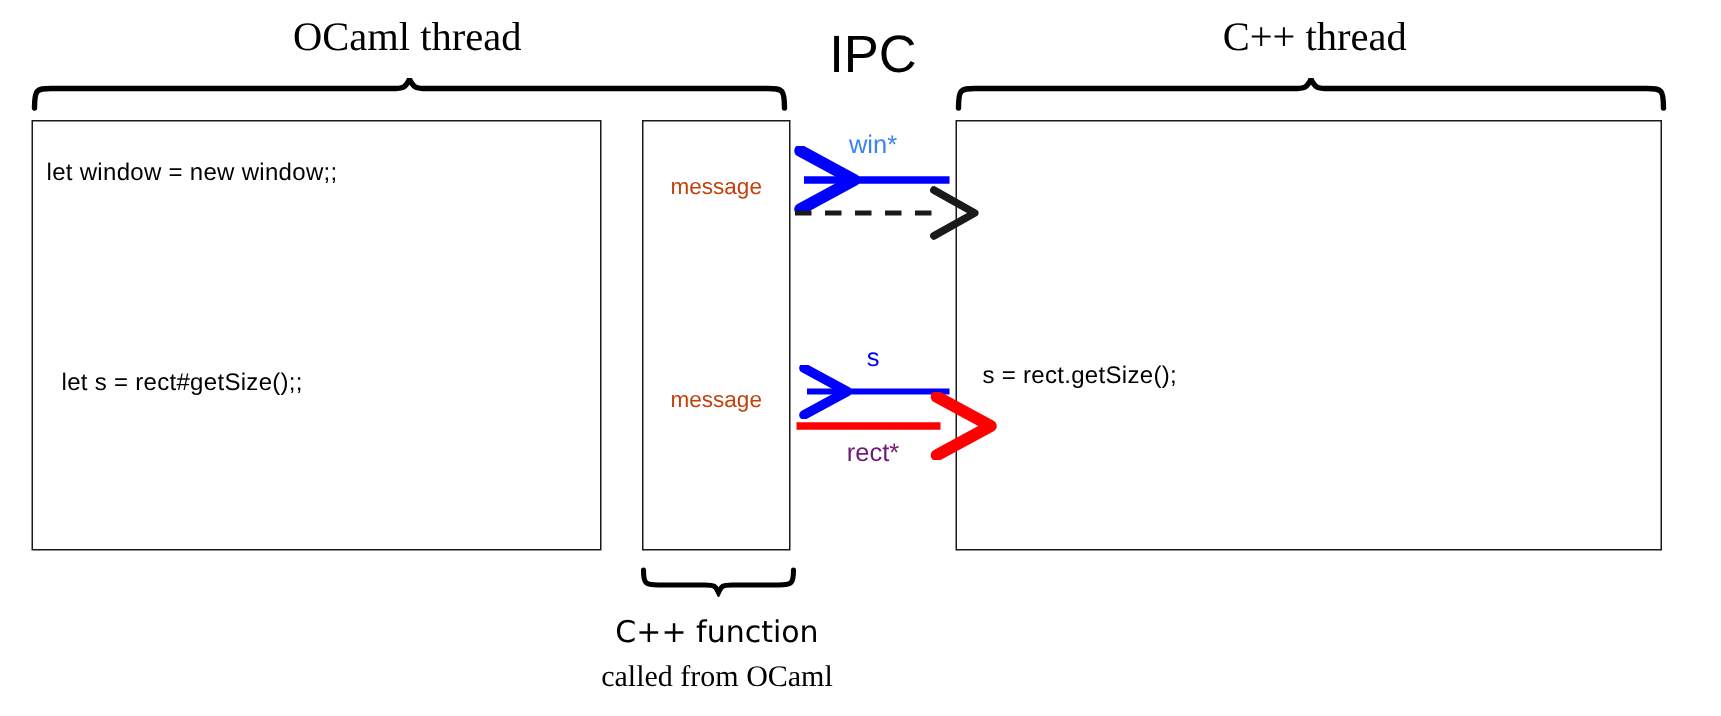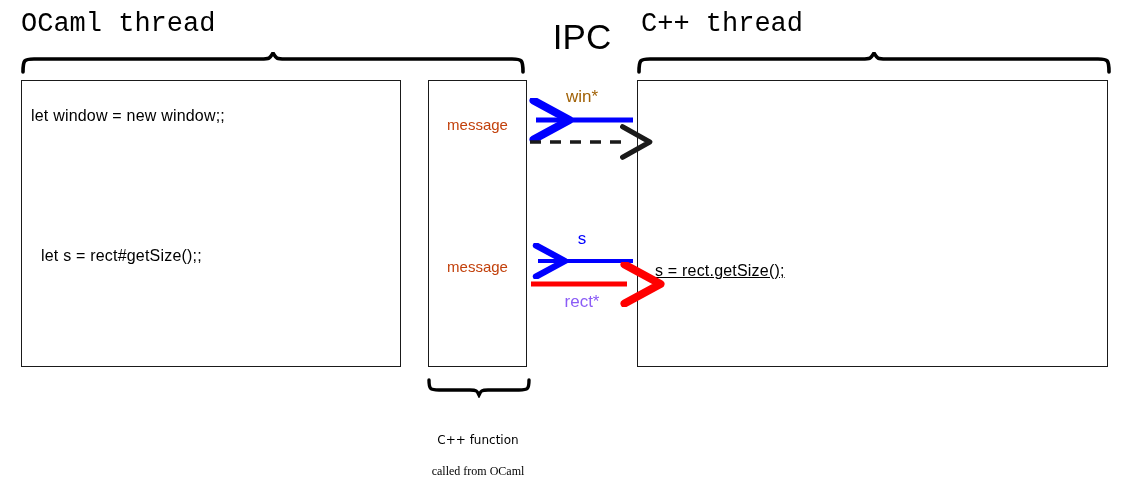--- a/index.html
+++ b/index.html
@@ -14,24 +14,25 @@
     position: relative;
     width: 1147px;
     height: 477px;
     background: #ffffff;
     overflow: hidden;
   }
 
   
   .thread-title {
     position: absolute;
-    font-family: Liberation Mono, monospace;
+    font-family: Liberation Serif, serif;
     font-size: 27px;
     color: #000000;
     white-space: nowrap;
+    text-align: center;
     letter-spacing: 0px;
   }
   #title-ocaml {
     left: 21px;
     top: 9px;
     width: 501px;
   }
   #title-cpp {
     left: 641px;
     top: 9px;
@@ -85,21 +86,21 @@
     font-family: "Liberation Sans", sans-serif;
     font-size: 16px;
     color: #000000;
     white-space: nowrap;
     letter-spacing: 0.2px;
   }
 
   #ocaml-line-1 { left: 31px;  top: 107px; }
   #ocaml-line-2 { left: 41px;  top: 247px; }
   #cpp-line-1   { left: 652px; top: 107px; }
-  #cpp-line-2   { left: 655px; top: 262px; text-decoration: underline; }
+  #cpp-line-2   { left: 655px; top: 242px; }
 
   .msg-label {
     position: absolute;
     left: 428px;
     width: 99px;
     text-align: center;
     font-family: "Liberation Sans", sans-serif;
     font-size: 15px;
     color: #c2410c;
   }
@@ -108,35 +109,34 @@
 
   
   .arrow-label {
     position: absolute;
     font-family: "Liberation Sans", sans-serif;
     font-size: 17px;
     font-weight: 500;
     white-space: nowrap;
     text-align: center;
   }
-  #lbl-win  { left: 530px; top: 87px;  width: 104px; color: #a16207; }
+  #lbl-win  { left: 530px; top: 87px;  width: 104px; color: #3b82f6; }
   #lbl-s    { left: 530px; top: 229px; width: 104px; color: #0000ff; }
-  #lbl-rect { left: 530px; top: 292px; width: 104px; color: #8b5cf6; }
+  #lbl-rect { left: 530px; top: 292px; width: 104px; color: #701a75; }
 
   
   .caption-line {
     position: absolute;
     left: 378px;
     width: 200px;
     text-align: center;
     font-family: "DejaVu Sans", sans-serif;
-    font-size: 12px;
-    color: #000000;
-    white-space: nowrap;
-    margin-top: 24px;
+    font-size: 20px;
+    color: #000000;
+    white-space: nowrap;
   }
   #caption-1 { top: 409px; }
   #caption-2 { top: 440px; font-family: Liberation Serif, serif; }
 
   .arrows-svg {
     position: absolute;
     left: 0;
     top: 0;
     pointer-events: none;
   }

